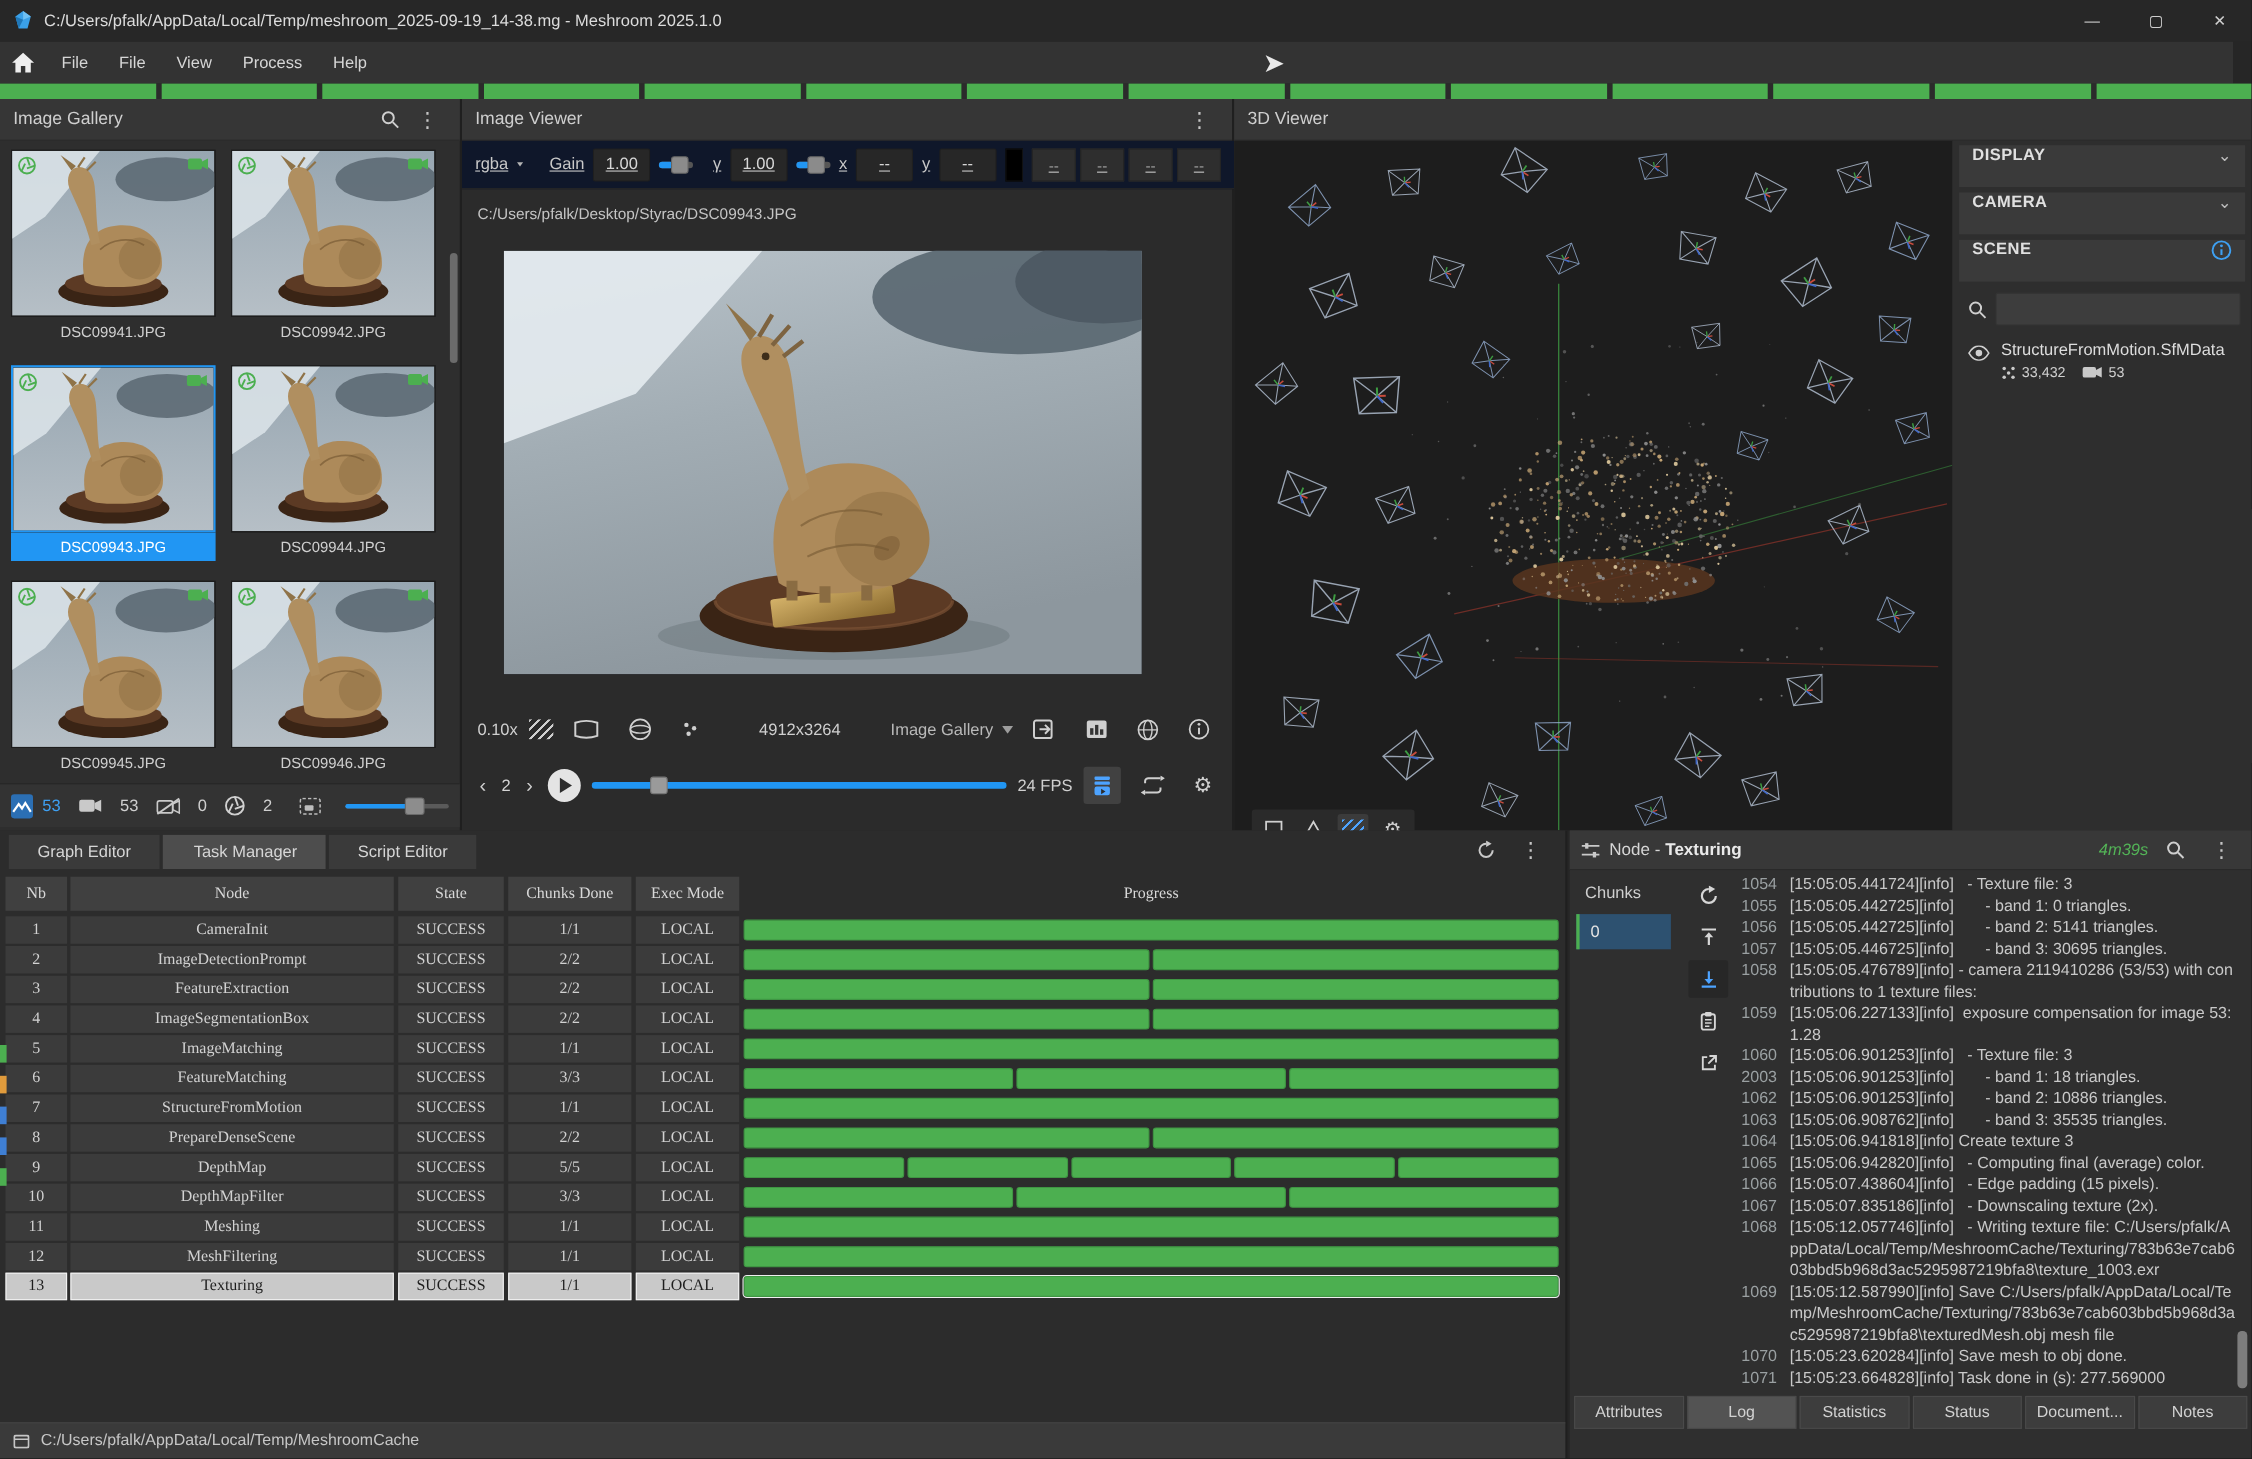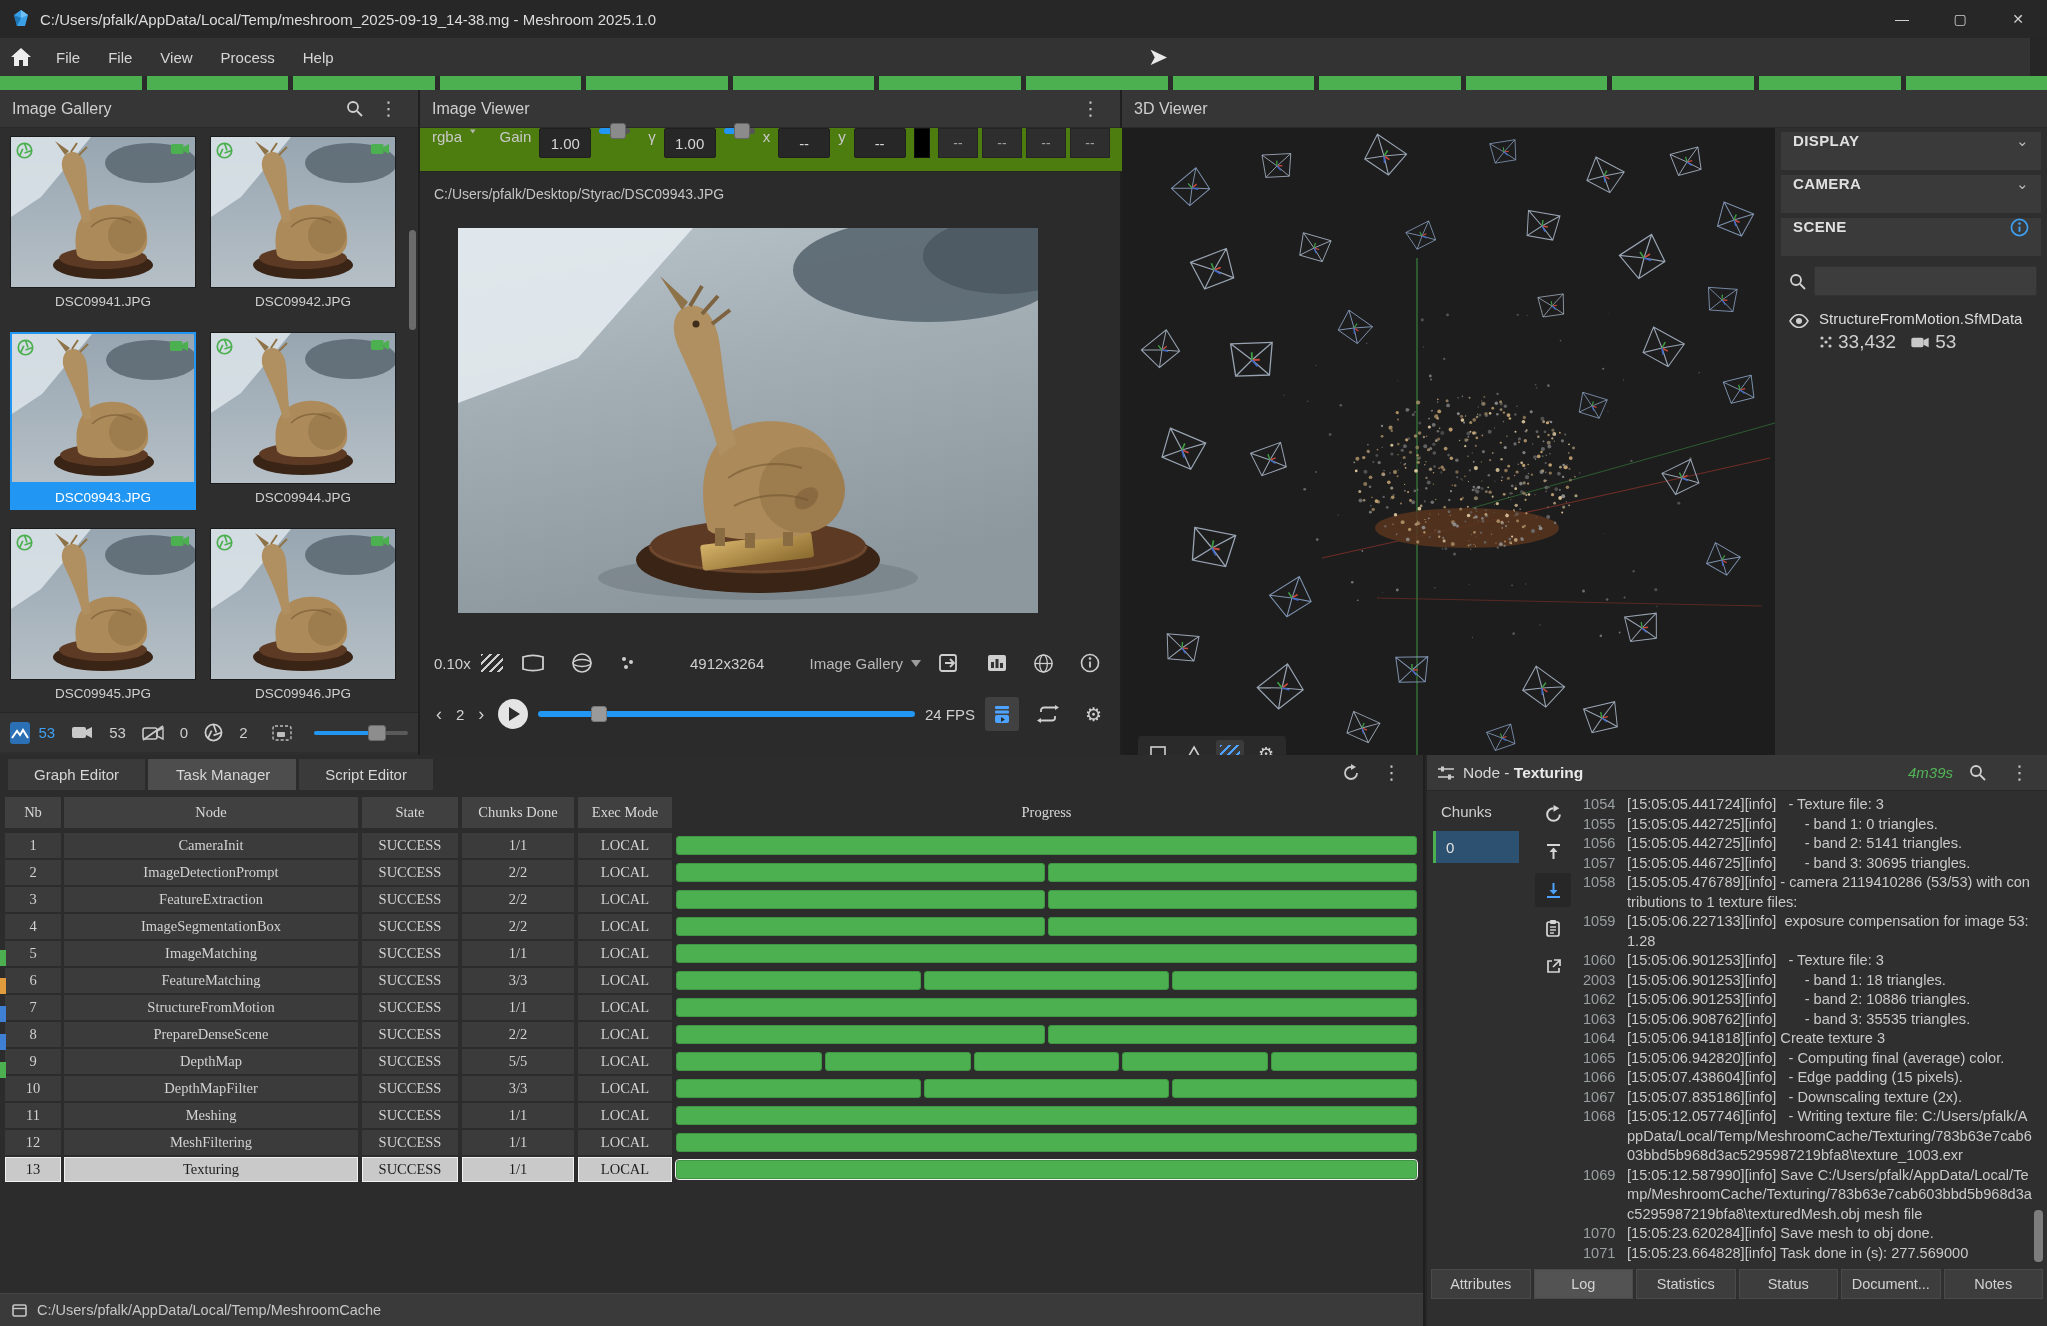--- a/index.html
+++ b/index.html
@@ -62,22 +62,22 @@
   .imgbadge { width:26px; height:22px; background:#2b6fb4; border-radius:3px;
     display:flex; align-items:center; justify-content:center; }
   .gf-slider { width:120px; height:4px; background:#5a5a5a; border-radius:2px; position:relative; margin-left:6px; }
   .gf-slider .fill { position:absolute; left:0; top:0; height:4px; width:62%; background:#2196f3; border-radius:2px; }
   .gf-slider .knob { position:absolute; left:58%; top:-6px; width:18px; height:16px; background:#8d8d8d;
     border-radius:3px; border:1px solid #6a6a6a; }
 
   
   .viewer { position:absolute; left:420px; top:90px; width:702px; height:665px;
     background:#2b2b2b; border-right:2px solid #1f1f1f; }
-  .viewer-toolbar { position:absolute; left:0; top:38px; width:702px; height:44px; background:#4d7c0f;
-    display:flex; align-items:flex-start; gap:8px; padding:0 12px; border-bottom:1px solid #262626; }
+  .viewer-toolbar { position:absolute; left:0; top:38px; width:702px; height:44px; background:#0f172a;
+    display:flex; align-items:center; gap:8px; padding:0 12px; border-bottom:1px solid #262626;text-decoration:underline; }
   .vt-label { color:#c9c9c9; font-size:15px; }
   .vt-input { min-width:52px; height:30px; background:#272727; border:1px solid #1f1f1f; border-radius:2px;
     color:#d6d6d6; display:flex; align-items:center; justify-content:center; font-size:15px; padding:0 8px; }
   .mini-slider { width:56px; height:6px; border-radius:3px; background:#555; position:relative; }
   .mini-slider .fill { position:absolute; left:0; top:0; height:6px; width:40%; background:#2196f3; border-radius:3px; }
   .mini-slider .knob { position:absolute; left:34%; top:-5px; width:16px; height:16px; background:#8b8b8b;
     border:1px solid #666; border-radius:3px; }
   .swatch { width:28px; height:30px; background:#000; border:1px solid #111; }
   .pxbox { width:40px; height:30px; background:#2e2e2e; border:1px solid #242424; color:#9d9d9d;
     display:flex; align-items:center; justify-content:center; font-size:14px; }
@@ -114,21 +114,21 @@
   .v3d-tool.active { background:#3b3b3b; border-radius:3px; }
   .bluehatch { width:20px; height:18px; background:repeating-linear-gradient(135deg,#4da3ff 0 2px,transparent 2px 6px); }
   .props { position:absolute; left:653px; top:38px; width:272px; height:627px; background:#2e2e2e; padding-top:4px; }
   .prop-bar { height:38px; background:#3a3a3a; margin:0 6px 5px 6px; display:flex; align-items:flex-start;
     padding:0 12px; color:#e0e0e0; font-weight:bold; font-size:15px; letter-spacing:.4px; }
   .chev { margin-left:auto; color:#bdbdbd; font-weight:normal; }
   .scene-search { display:flex; align-items:center; gap:8px; margin:10px 10px 14px 14px; }
   .scene-input { flex:1; height:30px; background:#3d3d3d; border:1px solid #333; border-radius:2px; }
   .media-row { display:flex; gap:10px; padding:0 10px 0 14px; align-items:flex-start; }
   .media-name { color:#dddddd; font-size:15px; }
-  .media-stats { display:flex; gap:14px; align-items:flex-start; margin-top:4px; color:#cfcfcf; font-size:19px; }
+  .media-stats { display:flex; gap:14px; align-items:flex-start; margin-top:4px; color:#cfcfcf; font-size:13px; }
   .stat { display:flex; gap:5px; align-items:center; }
 
   
   .bottomleft { position:absolute; left:0; top:755px; width:1425px; height:571px;
     background:#2c2c2c; border-right:2px solid #1f1f1f; }
   .bl-tabs { position:absolute; left:8px; top:4px; display:flex; gap:3px; }
   .bl-tab { height:31px; padding:0 26px; background:#3a3a3a; color:#d6d6d6; display:flex;
     align-items:center; font-size:15px; }
   .bl-tab.active { background:#4d4d4d;padding-left:28px; }
   .bl-hdr-icons { position:absolute; right:14px; top:6px; display:flex; gap:14px; align-items:center; color:#c9c9c9; }

